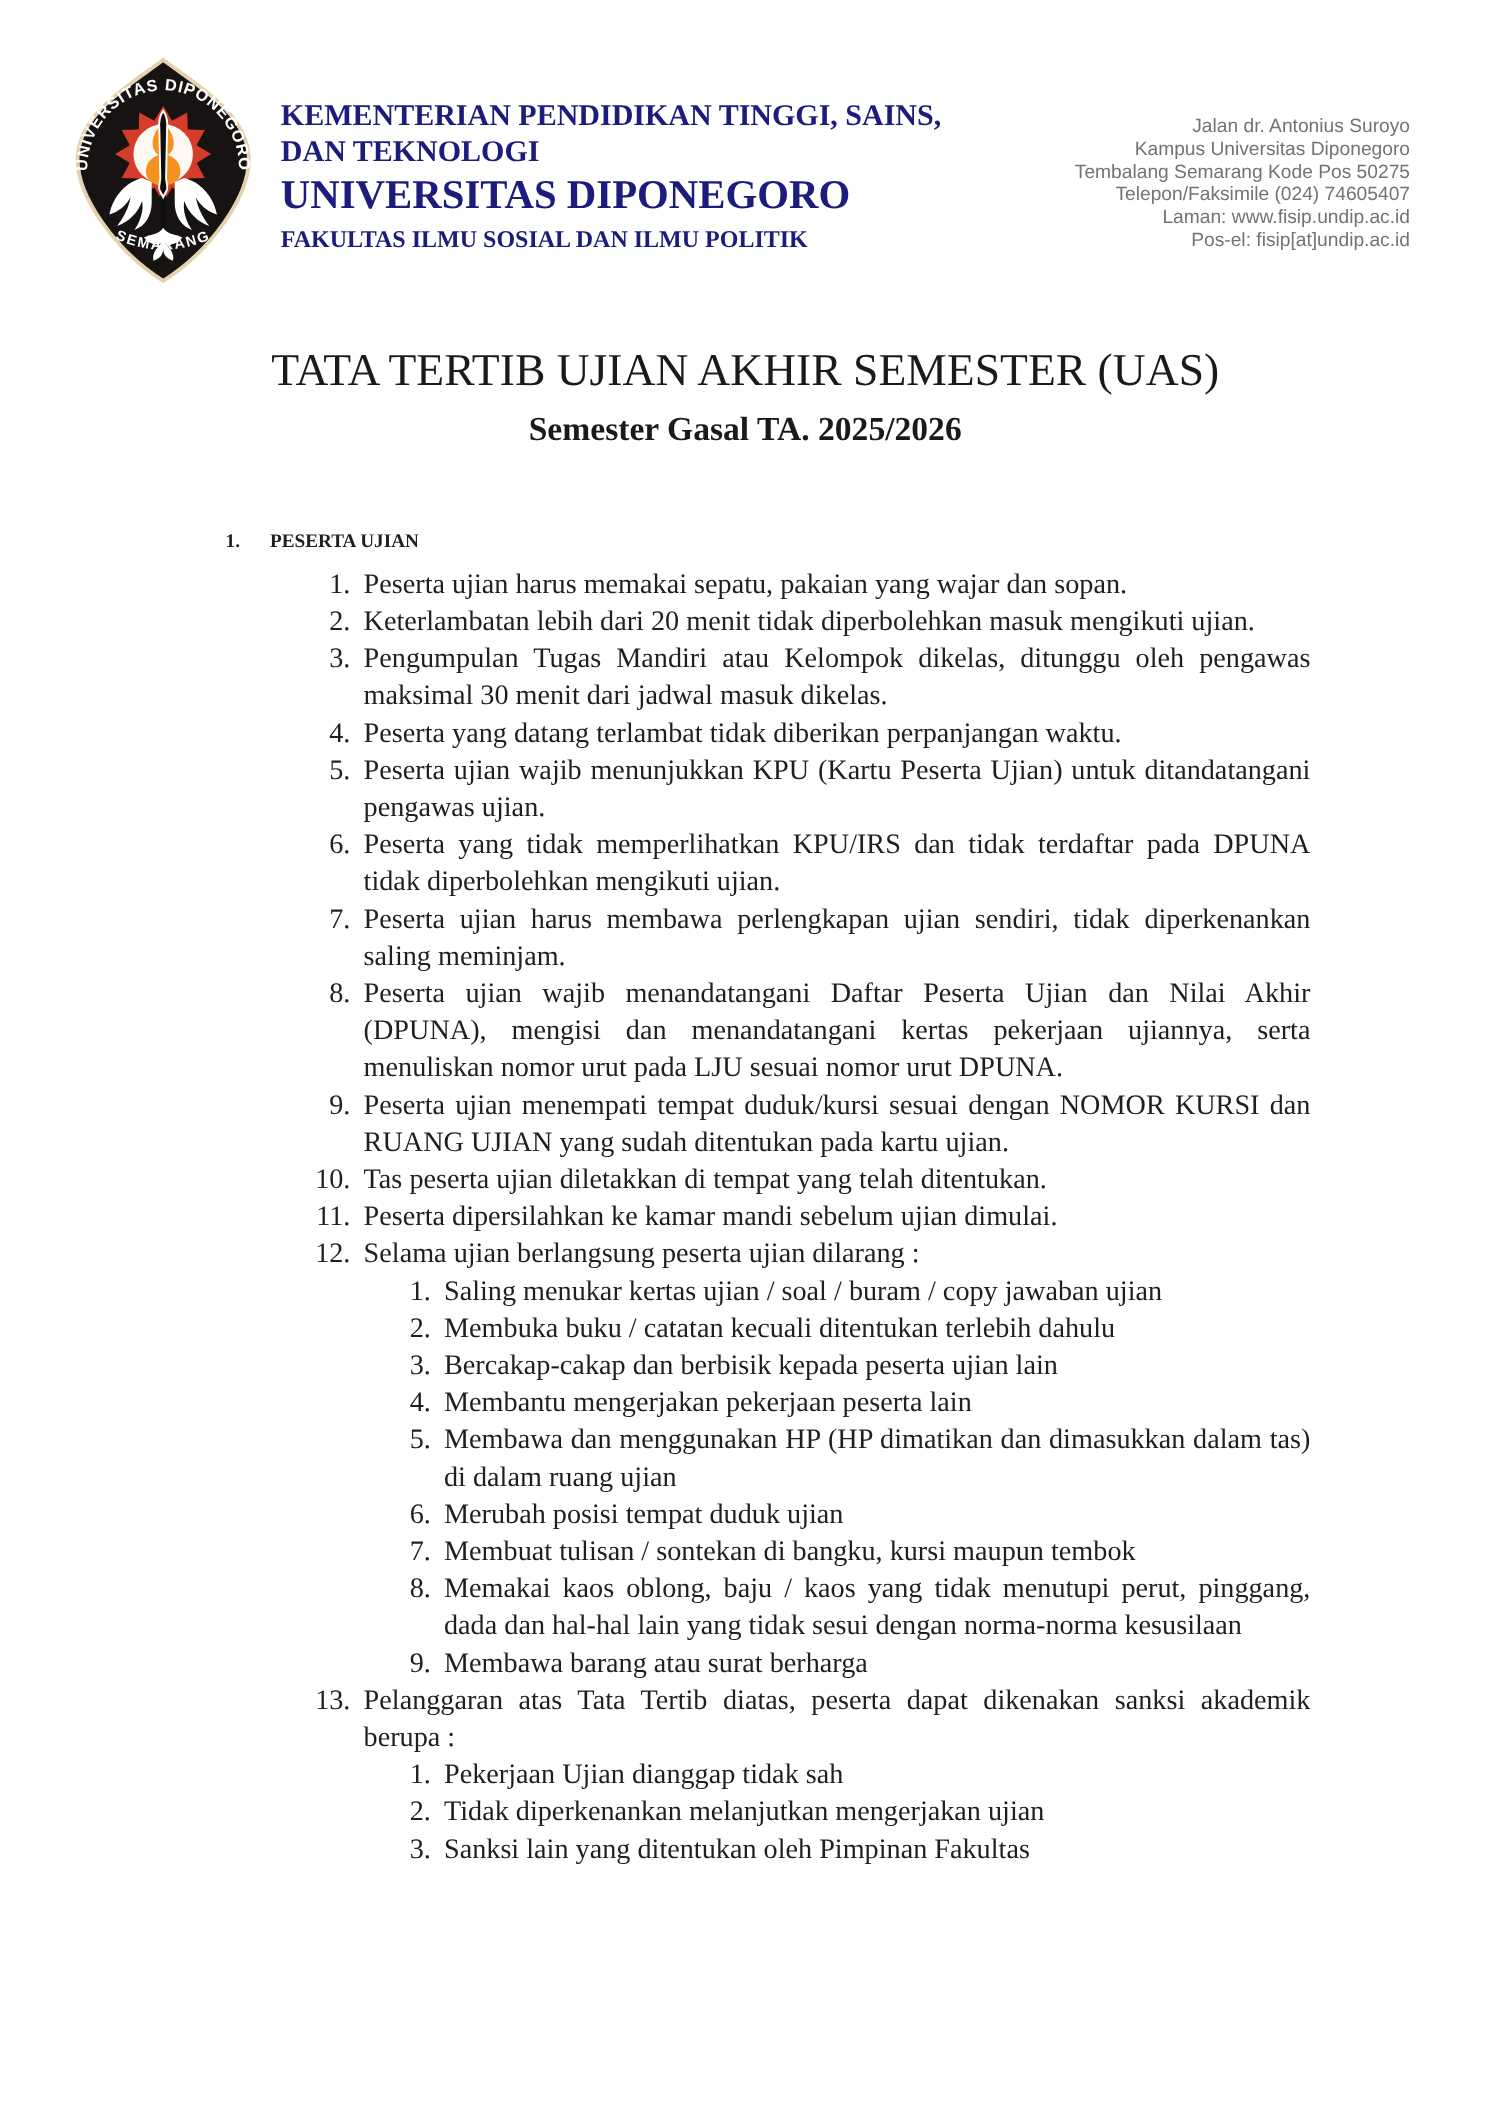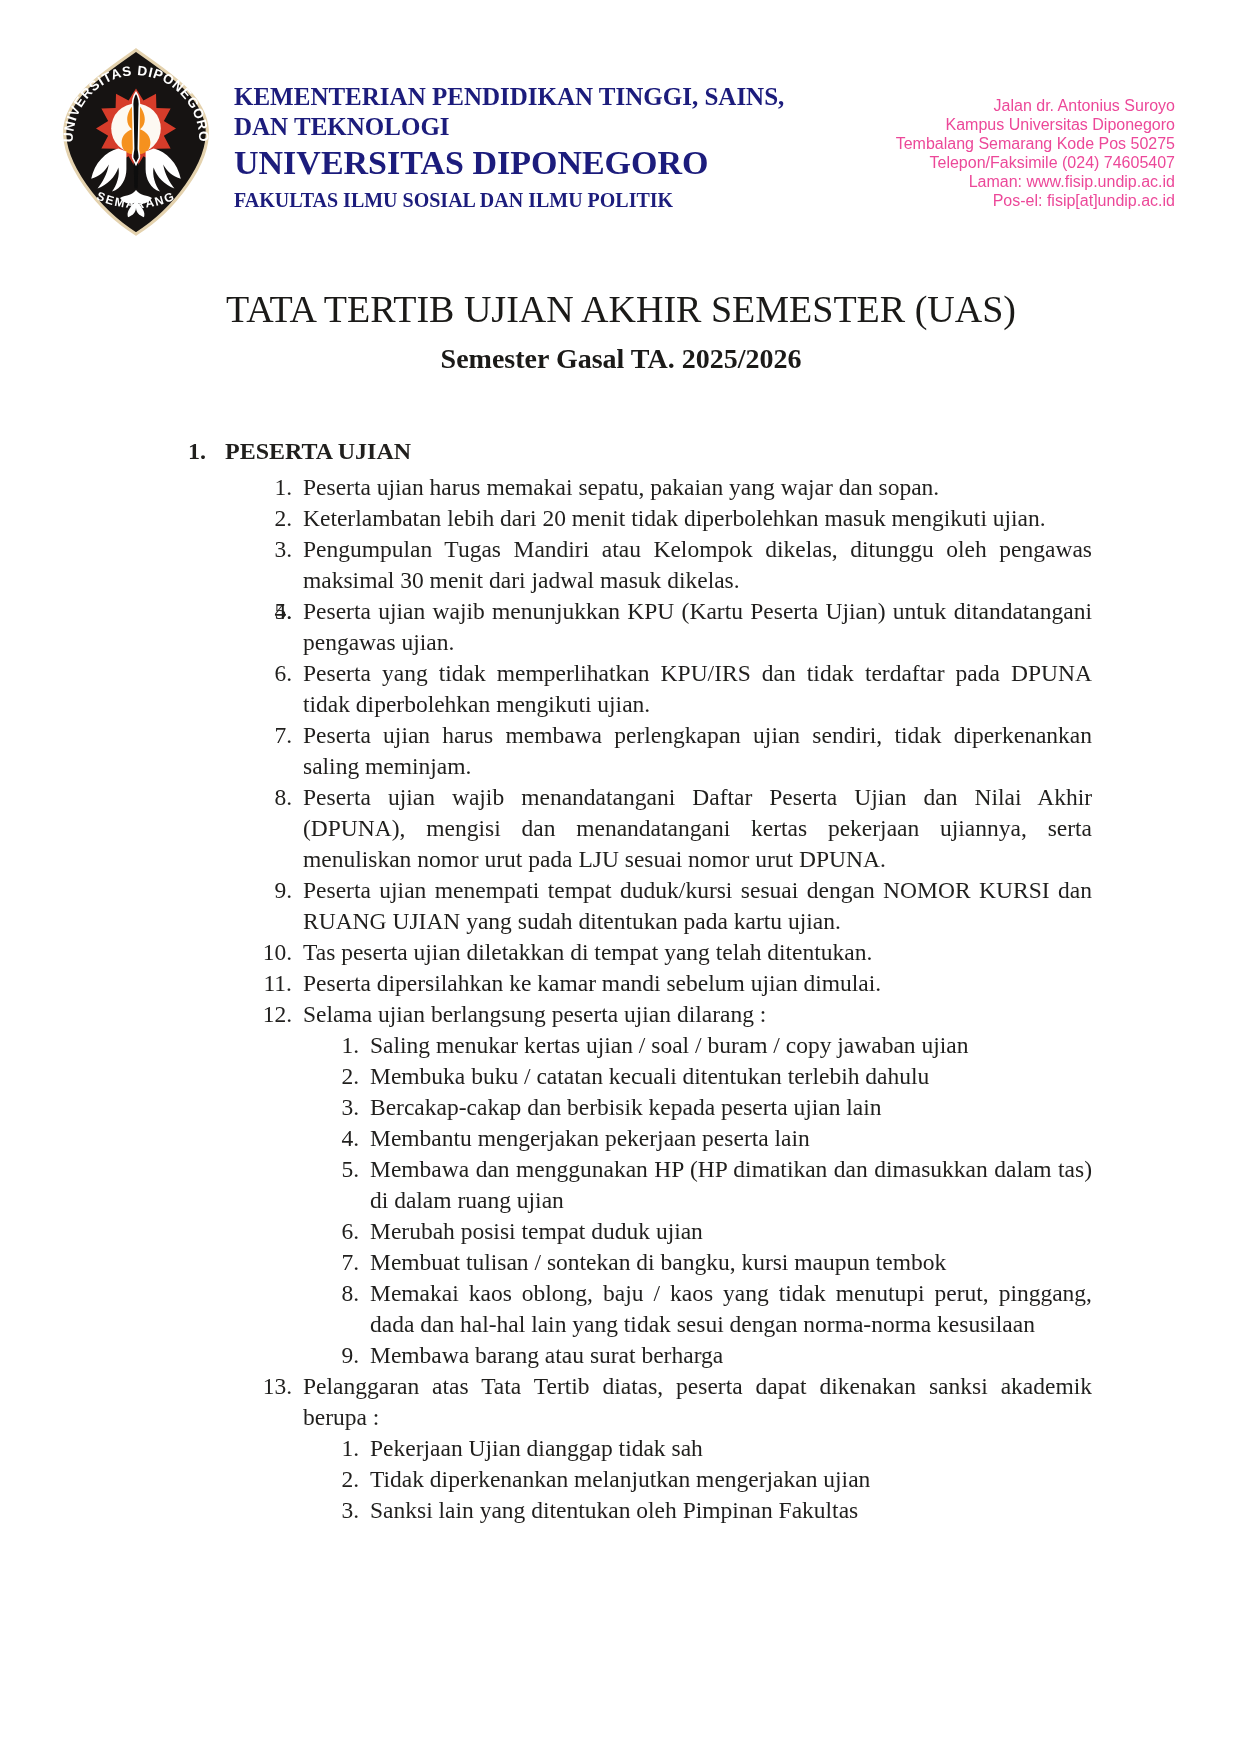--- a/index.html
+++ b/index.html
@@ -9,31 +9,31 @@
 
   
   .letterhead{position:absolute;left:0;top:0;width:1242px;height:250px;}
   .logo{position:absolute;left:56px;top:46px;width:160px;height:192px;}
   .head-text{position:absolute;left:234px;top:82px;color:#1c1c7c;}
   .ministry{font-weight:bold;font-size:25px;line-height:30px;}
   .university{font-weight:bold;font-size:34px;line-height:42px;}
   .faculty{font-weight:bold;font-size:20px;line-height:33px;}
   .address{position:absolute;right:67px;top:96px;text-align:right;
            font-family:"Liberation Sans", sans-serif;font-size:16px;line-height:19px;
-           color:#ec4899;}
+           color:#737373;}
 
   
   main{position:absolute;left:0;top:250px;width:1242px;}
   h1.doc-title{margin:36px 0 0;text-align:center;font-weight:normal;
                font-size:38px;line-height:46px;color:#1b1a18;}
   h2.doc-subtitle{margin:4px 0 0;text-align:center;font-weight:bold;
                   font-size:28px;line-height:46px;color:#1b1a18;}
 
   section.rules{margin:54px 0 0 188px;width:904px;color:#201f1d;}
-  .sec-head{font-weight:bold;font-size:24px;line-height:31px;}
+  .sec-head{font-weight:bold;font-size:16px;line-height:31px;}
   .sec-num{display:inline-block;width:37px;}
 
   ol{list-style:none;margin:0;padding:0;}
   ol.lvl2{margin-top:5px;padding-left:115px;}
   ol.lvl2>li{position:relative;text-align:justify;
              font-size:23.5px;line-height:31px;}
   ol.lvl3{padding-left:67px;}
   ol.lvl3>li{position:relative;text-align:justify;}
   .num{position:absolute;right:100%;top:0;margin-right:11px;white-space:nowrap;}
 </style>
@@ -98,21 +98,21 @@
         <li>
           <span class="num">1.</span><span>Peserta ujian harus memakai sepatu, pakaian yang wajar dan sopan.</span>
         </li>
         <li>
           <span class="num">2.</span><span>Keterlambatan lebih dari 20 menit tidak diperbolehkan masuk mengikuti ujian.</span>
         </li>
         <li>
           <span class="num">3.</span><span>Pengumpulan Tugas Mandiri atau Kelompok dikelas, ditunggu oleh pengawas maksimal 30 menit dari jadwal masuk dikelas.</span>
         </li>
         <li>
-          <span class="num">4.</span>
+          <span class="num">4.</span><span>Peserta yang datang terlambat tidak diberikan perpanjangan waktu.</span>
         </li>
         <li>
           <span class="num">5.</span><span>Peserta ujian wajib menunjukkan KPU (Kartu Peserta Ujian) untuk ditandatangani pengawas ujian.</span>
         </li>
         <li>
           <span class="num">6.</span><span>Peserta yang tidak memperlihatkan KPU/IRS dan tidak terdaftar pada DPUNA tidak diperbolehkan mengikuti ujian.</span>
         </li>
         <li>
           <span class="num">7.</span><span>Peserta ujian harus membawa perlengkapan ujian sendiri, tidak diperkenankan saling meminjam.</span>
         </li>

